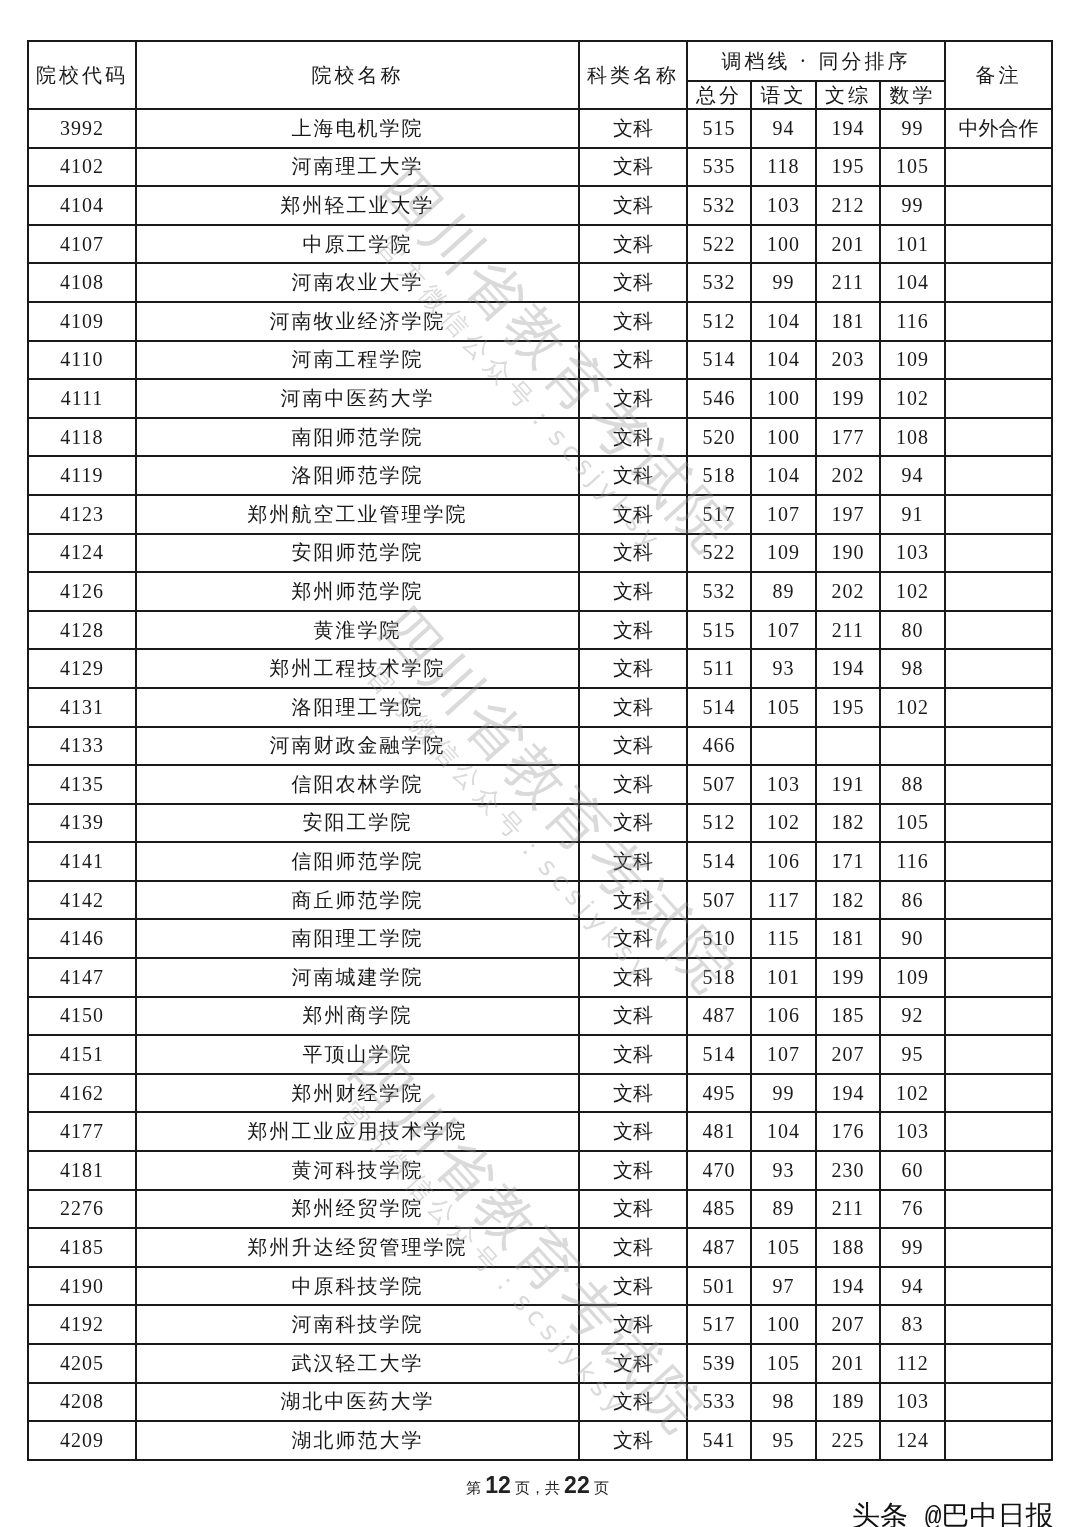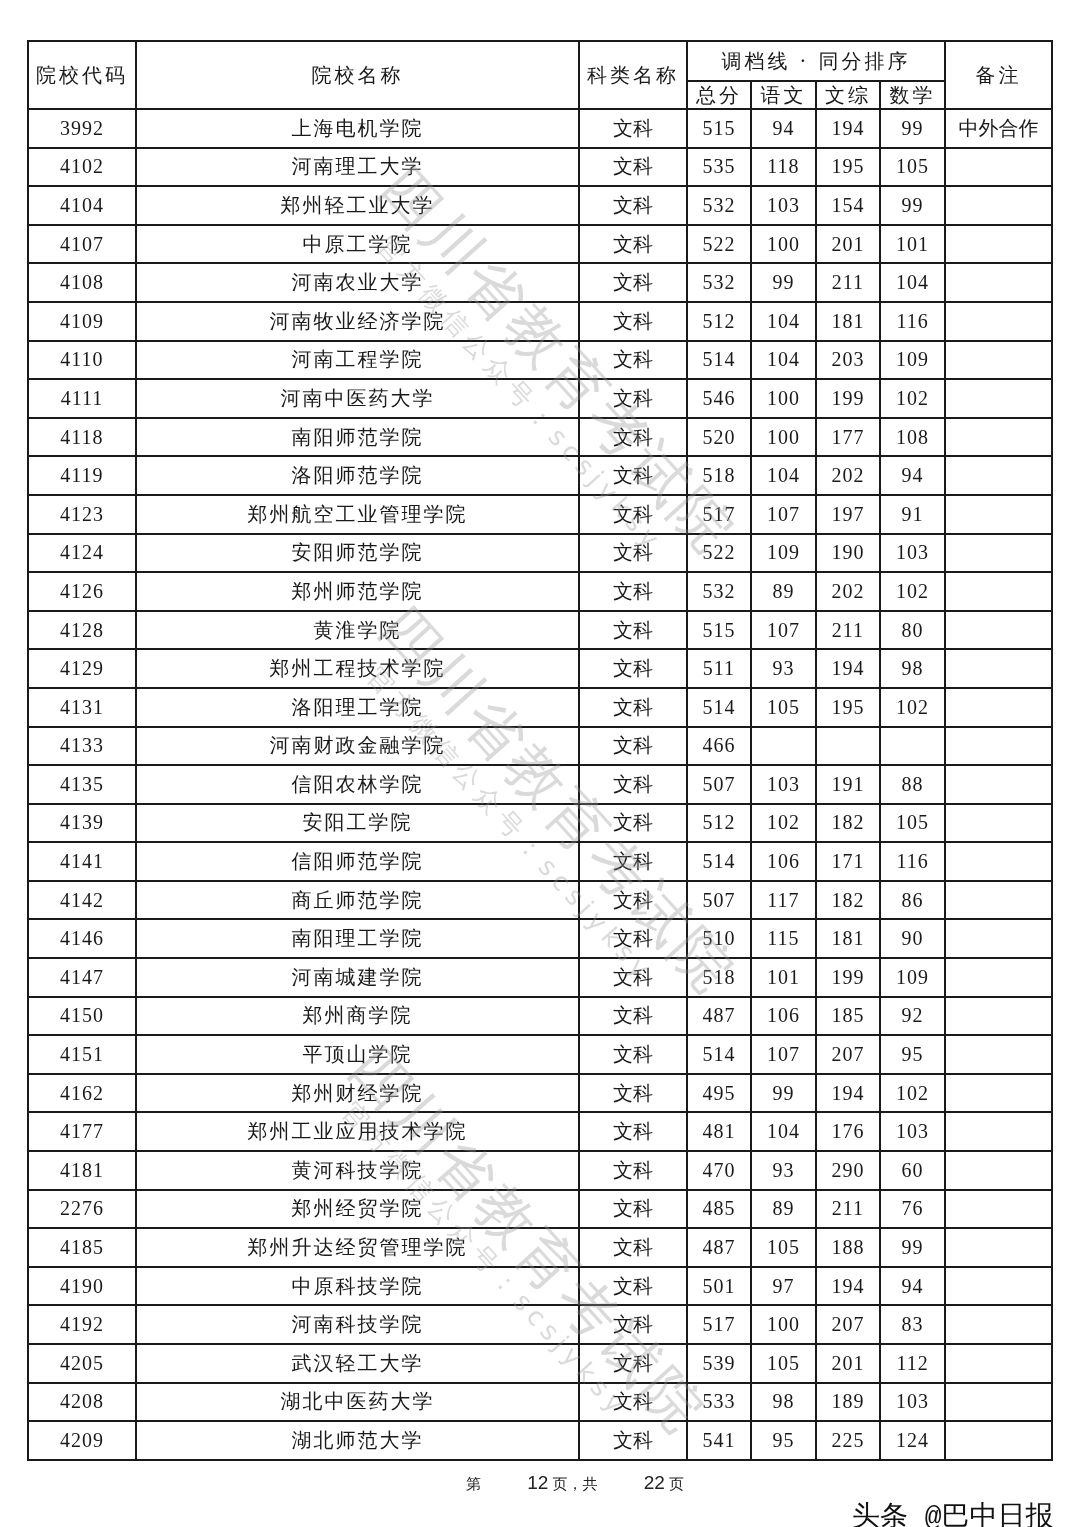--- a/index.html
+++ b/index.html
@@ -13,21 +13,21 @@
                white-space:nowrap; }
   .hdr1 td { height:38px; }
   .hdr2 td { height:26px; font-size:20px; line-height:26px; }
   .row td { height:36.6px; }
   td.name { text-align:left; padding-left:5px; letter-spacing:2px;margin-top:24px; }
   td.code { letter-spacing:1px; font-family:Liberation Serif, serif; font-size:20px; }
   td.num { font-family:"Liberation Serif", serif; font-size:20px; letter-spacing:1px; }
   .hcell { letter-spacing:3px; }
   .footer-page { position:absolute; left:466px; top:1472px; font-size:15px;
                  font-family:"Liberation Sans", sans-serif; color:#222; }
-  .footer-page b { font-weight:normal; font-size:19px;margin-left:42px; }
+  .footer-page b { font-weight:bold; font-size:23px; }
   .brand { position:absolute; left:852px; top:1462px; font-size:28px;
            font-family:Liberation Mono, monospace; color:#111; letter-spacing:0px;margin-top:35px; }
   .wm { position:absolute; color:rgba(150,150,150,0.35); pointer-events:none;
         font-family:"DejaVu Sans", sans-serif; transform-origin:left top; white-space:nowrap; }
   .wm-big { font-size:58px; letter-spacing:4px; }
   .wm-small { font-size:26px; letter-spacing:6px; }
 </style>
 </head>
 <body>
 
@@ -79,21 +79,21 @@
           <td class="num">195</td>
           <td class="num">105</td>
           <td></td>
         </tr>
         <tr class="row">
           <td class="code">4104</td>
           <td class="name">郑州轻工业大学</td>
           <td>文科</td>
           <td class="num">532</td>
           <td class="num">103</td>
-          <td class="num">154</td>
+          <td class="num">212</td>
           <td class="num">99</td>
           <td></td>
         </tr>
         <tr class="row">
           <td class="code">4107</td>
           <td class="name">中原工学院</td>
           <td>文科</td>
           <td class="num">522</td>
           <td class="num">100</td>
           <td class="num">201</td>
@@ -329,21 +329,21 @@
           <td class="num">176</td>
           <td class="num">103</td>
           <td></td>
         </tr>
         <tr class="row">
           <td class="code">4181</td>
           <td class="name">黄河科技学院</td>
           <td>文科</td>
           <td class="num">470</td>
           <td class="num">93</td>
-          <td class="num">290</td>
+          <td class="num">230</td>
           <td class="num">60</td>
           <td></td>
         </tr>
         <tr class="row">
           <td class="code">2276</td>
           <td class="name">郑州经贸学院</td>
           <td>文科</td>
           <td class="num">485</td>
           <td class="num">89</td>
           <td class="num">211</td>

